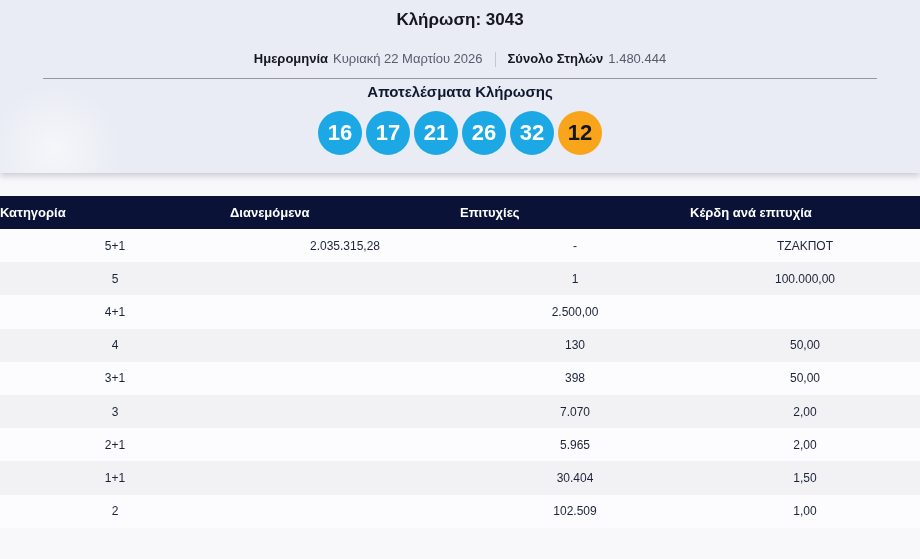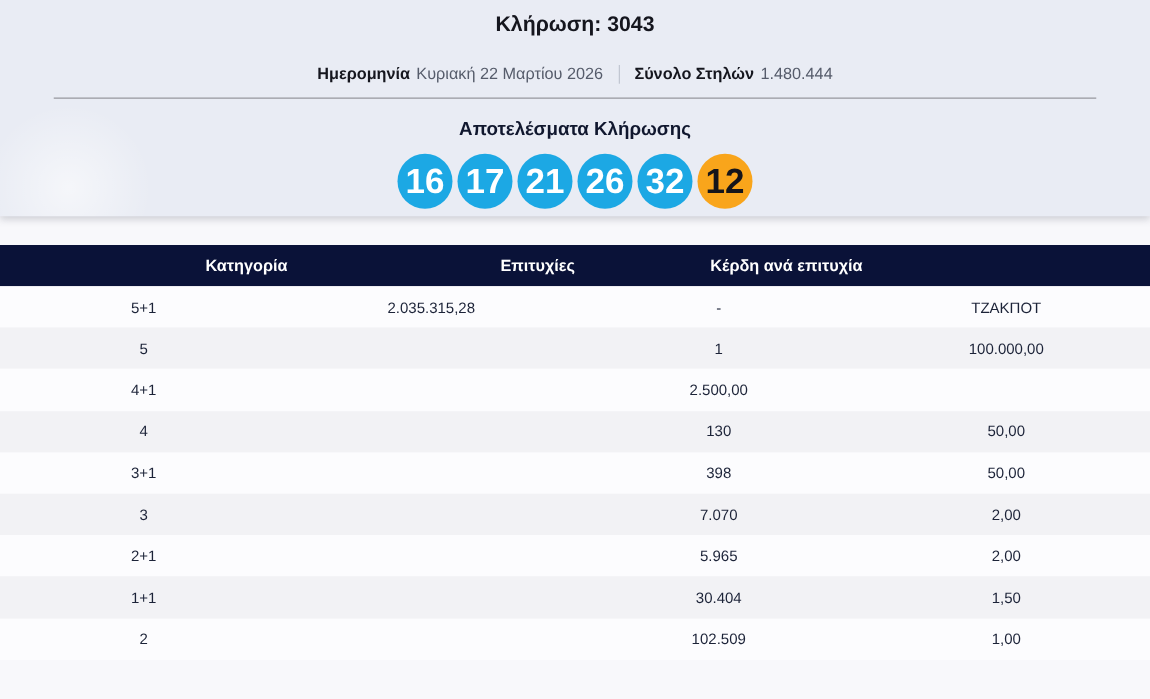--- a/index.html
+++ b/index.html
@@ -41,58 +41,58 @@
     width: 1px; height: 15px;
     background: #c2c7d2;
     margin: 0 12px;
   }
   .rule {
     border: none;
     border-top: 1px solid #97979d;
     margin: 10px 43px 0 43px;
   }
   .results-title {
-    margin-top: 16px;
+    margin-top: 4px;
     font-size: 15px;
     font-weight: bold;
     color: #10172e;
   }
   .balls {
     margin-top: 11px;
     display: flex;
     justify-content: center;
     gap: 4px;
   }
   .ball {
     width: 44px; height: 44px;
     border-radius: 50%;
     background: #1ca8e4;
     color: #ffffff;
-    font-size: 28px;
+    font-size: 22px;
     font-weight: bold;
     display: flex;
     align-items: center;
     justify-content: center;
   }
   .ball.bonus {
     background: #f9a51b;
     color: #15151a;
   }
 
   
   .results-table { margin-top: 23px; }
   .thead {
     display: flex;
     align-items: center;
     height: 33px;
     background: #0a1238;
   }
   .th {
     flex: 0 0 25%;
-    text-align: right;
+    text-align: left;
     color: #ffffff;
     font-size: 13px;
     font-weight: bold;
   }
   .trow {
     display: flex;
     align-items: center;
     height: 33.2px;
     font-size: 12px;
     color: #1c2338;
@@ -128,20 +128,21 @@
     <div class="ball">21</div>
     <div class="ball">26</div>
     <div class="ball">32</div>
     <div class="ball bonus">12</div>
   </div>
 </div>
 
 <div class="results-table">
   <div class="thead">
     <div class="th">Κατηγορία</div>
+    <div class="th">Διανεμόμενα</div>
     <div class="th">Επιτυχίες</div>
     <div class="th">Κέρδη ανά επιτυχία</div>
   </div>
 
   <div class="tbody">
     <div class="trow">
       <div class="td">5+1</div>
       <div class="td">2.035.315,28</div>
       <div class="td">-</div>
       <div class="td">ΤΖΑΚΠΟΤ</div>

